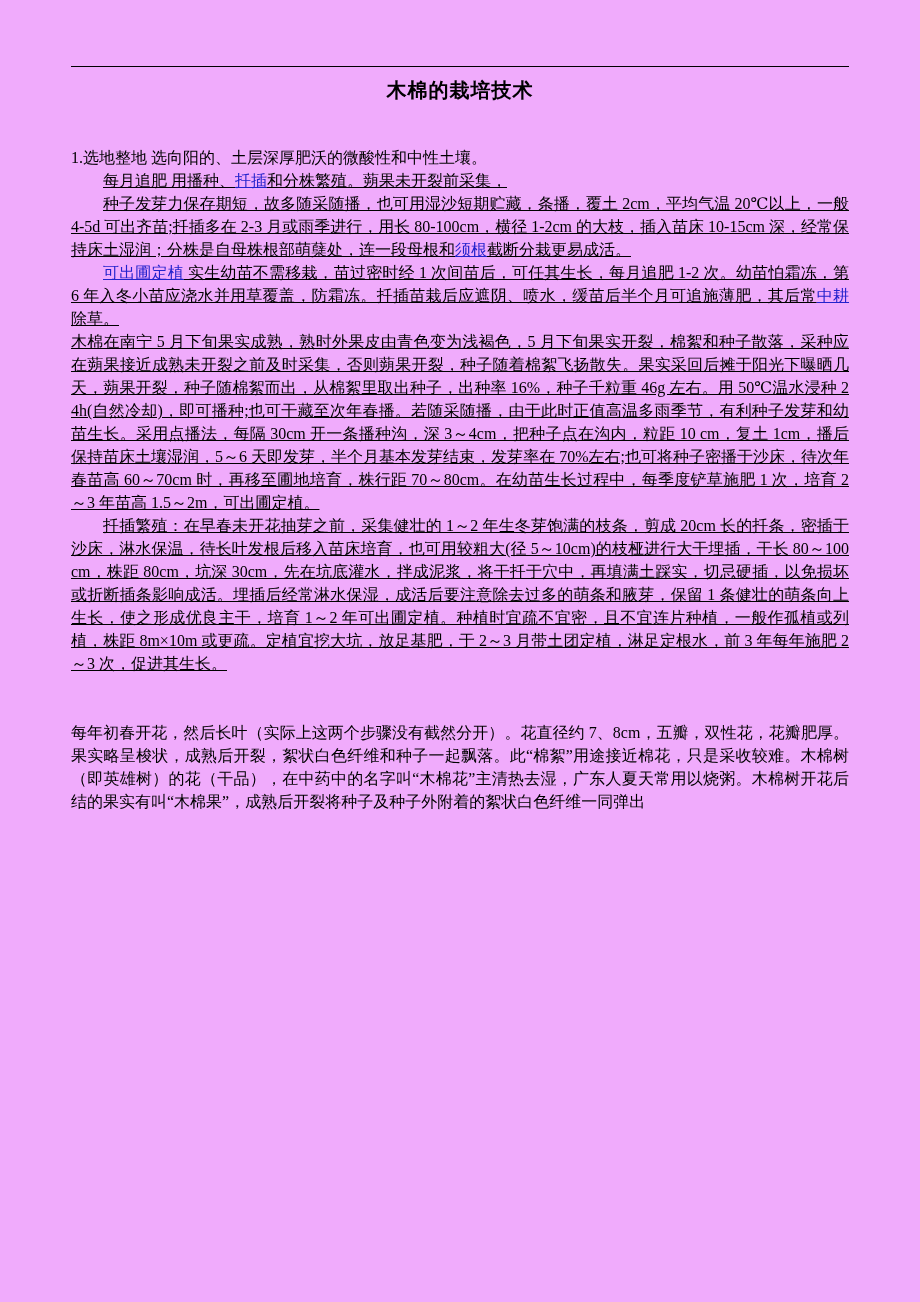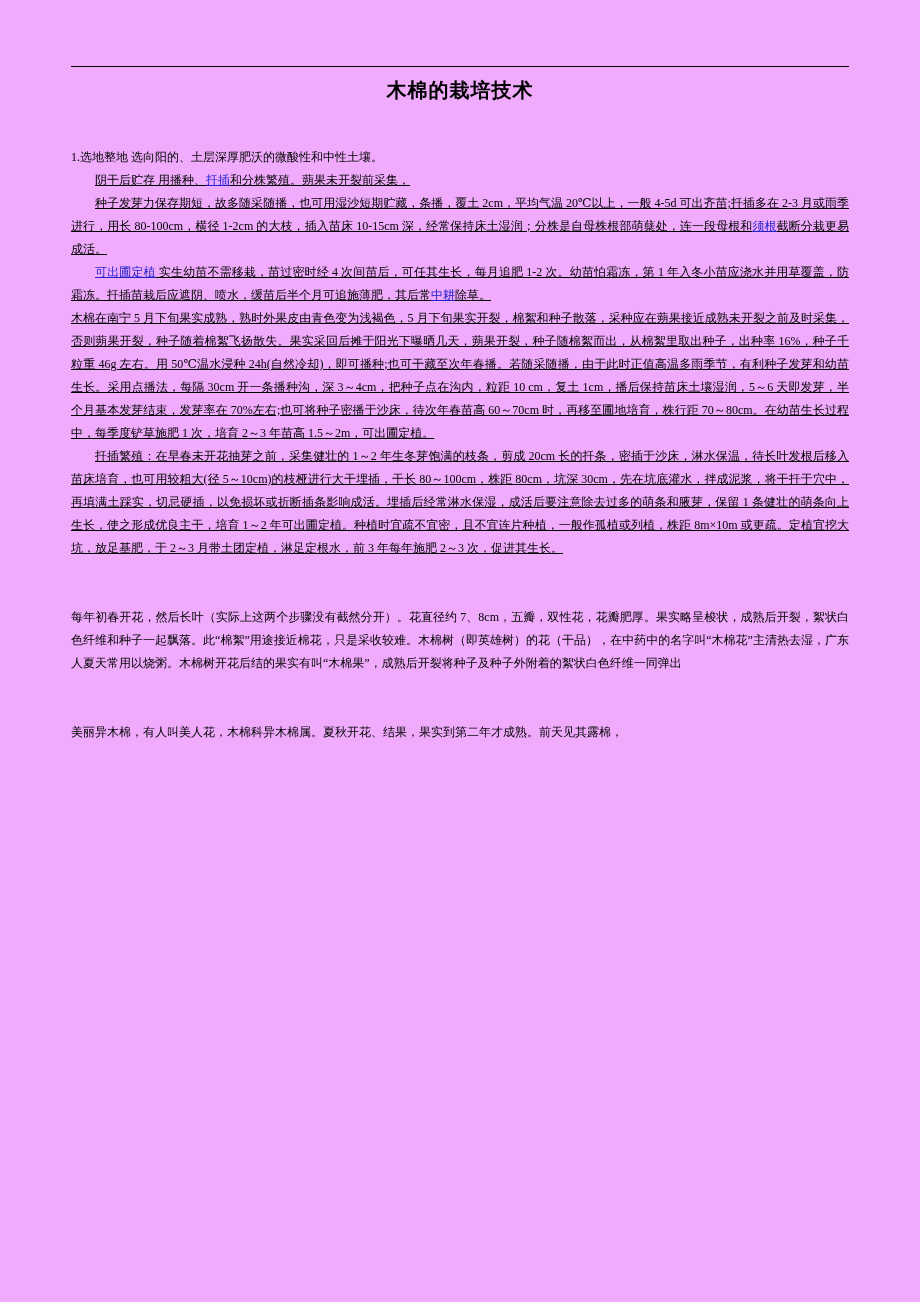--- a/index.html
+++ b/index.html
@@ -13,37 +13,36 @@
     width:778px;margin:0 auto;padding-top:66px;
   }
   .header-rule{
     border-top:1px solid #000;height:0;margin-bottom:10px;
   }
   .title{
     font-size:20px;font-weight:bold;text-align:center;
     margin:10px 0 42px 0;letter-spacing:1px;
   }
   .para{
-    font-size:12px;line-height:23px;margin:0;
+    font-size:16px;line-height:23px;margin:0;
     text-align:justify;word-break:break-all;
   }
   .u{text-decoration:underline;}
   .link{color:var(--link-color,#2222CC);}
 </style>
 </head>
 <body>
 
 <div class="page">
   <div class="content">
     <div class="header-rule"></div>
     <h1 class="title">木棉的栽培技术</h1>
     <div>
         <p class="para"><span class="">1.选地整地  选向阳的、土层深厚肥沃的微酸性和中性土壤。</span></p>
-        <p class="para" style="text-indent: 2em;"><span class="u ">阴干后贮存 用播种、</span><span class="u link">扦插</span><span class="u ">和分株繁殖。蒴果未开裂前采集，</span></p>
+        <p class="para" style="text-indent: 2em;"><span class="u ">每月追肥 用播种、</span><span class="u link">扦插</span><span class="u ">和分株繁殖。蒴果未开裂前采集，</span></p>
         <p class="para" style="text-indent: 2em;"><span class="u ">种子发芽力保存期短，故多随采随播，也可用湿沙短期贮藏，条播，覆土 2cm，平均气温 20℃以上，一般 4-5d 可出齐苗;扦插多在 2-3 月或雨季进行，用长 80-100cm，横径 1-2cm 的大枝，插入苗床 10-15cm 深，经常保持床土湿润；分株是自母株根部萌蘖处，连一段母根和</span><span class="u link">须根</span><span class="u ">截断分栽更易成活。</span></p>
-        <p class="para" style="text-indent: 2em;"><span class="u link">可出圃定植</span><span class="u "> 实生幼苗不需移栽，苗过密时经 4 次间苗后，可任其生长，每月追肥 1-2 次。幼苗怕霜冻，第 1 年入冬小苗应浇水并用草覆盖，防霜冻。扦插苗栽后应遮阴、喷水，缓苗后半个月可追施薄肥，其后常</span><span class="u link">中耕</span><span class="u ">除草。</span></p>
+        <p class="para" style="text-indent: 2em;"><span class="u link">可出圃定植</span><span class="u "> 实生幼苗不需移栽，苗过密时经 1 次间苗后，可任其生长，每月追肥 1-2 次。幼苗怕霜冻，第 6 年入冬小苗应浇水并用草覆盖，防霜冻。扦插苗栽后应遮阴、喷水，缓苗后半个月可追施薄肥，其后常</span><span class="u link">中耕</span><span class="u ">除草。</span></p>
         <p class="para"><span class="u ">木棉在南宁 5 月下旬果实成熟，熟时外果皮由青色变为浅褐色，5 月下旬果实开裂，棉絮和种子散落，采种应在蒴果接近成熟未开裂之前及时采集，否则蒴果开裂，种子随着棉絮飞扬散失。果实采回后摊于阳光下曝晒几天，蒴果开裂，种子随棉絮而出，从棉絮里取出种子，出种率 16%，种子千粒重 46g 左右。用 50℃温水浸种 24h(自然冷却)，即可播种;也可干藏至次年春播。若随采随播，由于此时正值高温多雨季节，有利种子发芽和幼苗生长。采用点播法，每隔 30cm 开一条播种沟，深 3～4cm，把种子点在沟内，粒距 10 cm，复土 1cm，播后保持苗床土壤湿润，5～6 天即发芽，半个月基本发芽结束，发芽率在 70%左右;也可将种子密播于沙床，待次年春苗高 60～70cm 时，再移至圃地培育，株行距 70～80cm。在幼苗生长过程中，每季度铲草施肥 1 次，培育 2～3 年苗高 1.5～2m，可出圃定植。</span></p>
         <p class="para" style="text-indent: 2em;"><span class="u ">扦插繁殖：在早春未开花抽芽之前，采集健壮的 1～2 年生冬芽饱满的枝条，剪成 20cm 长的扦条，密插于沙床，淋水保温，待长叶发根后移入苗床培育，也可用较粗大(径 5～10cm)的枝桠进行大干埋插，干长 80～100cm，株距 80cm，坑深 30cm，先在坑底灌水，拌成泥浆，将干扦于穴中，再填满土踩实，切忌硬插，以免损坏或折断插条影响成活。埋插后经常淋水保湿，成活后要注意除去过多的萌条和腋芽，保留 1 条健壮的萌条向上生长，使之形成优良主干，培育 1～2 年可出圃定植。种植时宜疏不宜密，且不宜连片种植，一般作孤植或列植，株距 8m×10m 或更疏。定植宜挖大坑，放足基肥，于 2～3 月带土团定植，淋足定根水，前 3 年每年施肥 2～3 次，促进其生长。</span></p>
         <p class="para" style="margin-top: 46px;"><span class="">每年初春开花，然后长叶（实际上这两个步骤没有截然分开）。花直径约 7、8cm，五瓣，双性花，花瓣肥厚。果实略呈梭状，成熟后开裂，絮状白色纤维和种子一起飘落。此“棉絮”用途接近棉花，只是采收较难。木棉树（即英雄树）的花（干品），在中药中的名字叫“木棉花”主清热去湿，广东人夏天常用以烧粥。木棉树开花后结的果实有叫“木棉果”，成熟后开裂将种子及种子外附着的絮状白色纤维一同弹出</span></p>
-        <p class="para" style="margin-top: 46px;"><span class="">美丽异木棉，有人叫美人花，木棉科异木棉属。夏秋开花、结果，果实到第二年才成熟。前天见其露棉，</span></p>
       </div>
   </div>
 </div>
 
 </body></html>

